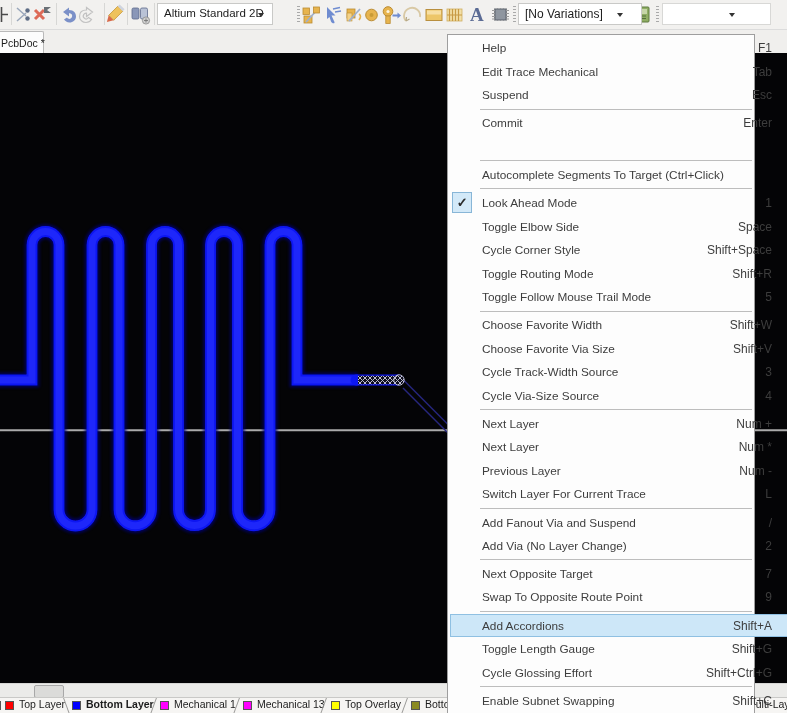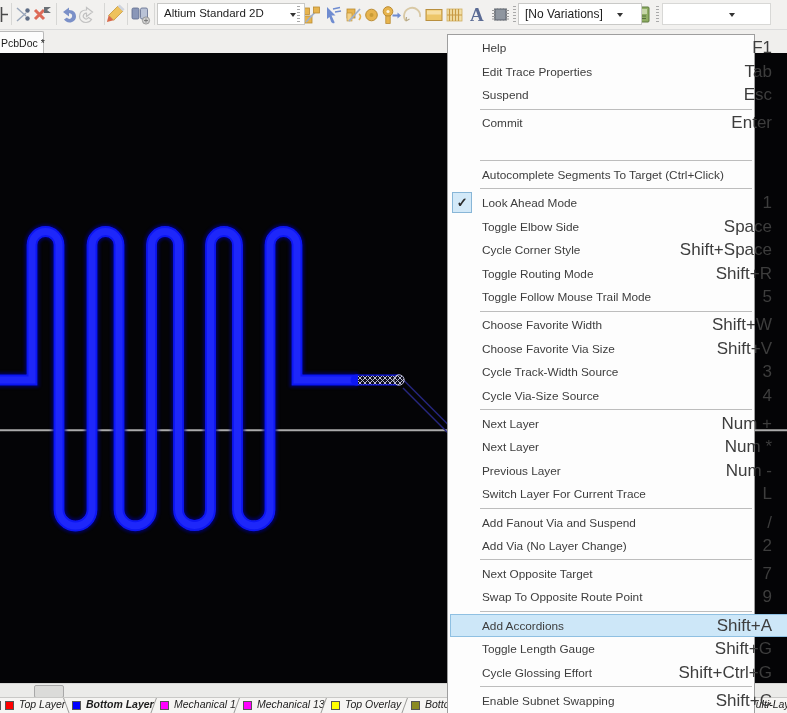--- a/index.html
+++ b/index.html
@@ -19,29 +19,29 @@
  border:1px solid #b9b9b9;border-bottom:none;border-radius:2px 2px 0 0;}
 #doctab span{position:absolute;left:10px;top:5px;font-size:10.5px;color:#1a1a1a;white-space:nowrap;}
 
 #canvas{left:0;top:53px;width:787px;height:630px;background:#040406;}
 
 #hscroll{left:0;top:683px;width:787px;height:14px;background:#ebebe9;border-top:1px solid #d6d6d4;box-sizing:border-box;}
 #hthumb{position:absolute;left:34px;top:1px;width:28px;height:11px;background:#dbdbd9;border:1px solid #a8a8a8;border-radius:2px;}
 
 #ltabs{left:0;top:697px;width:787px;height:16px;background:#f6f5f3;border-top:1px solid #c9c9c7;font-size:10.5px;color:#1c1c1c;}
 .sq{position:absolute;top:3px;width:9px;height:9px;border:1px solid #555;box-sizing:border-box;}
-.lt{position:absolute;top:0;white-space:nowrap;font-style:italic;}
+.lt{position:absolute;top:0;white-space:nowrap;}
 .ldiv{position:absolute;top:0px;height:16px;width:1px;background:#9a9a98;transform:skewX(-20deg);}
 .ldv2{position:absolute;top:0px;height:16px;width:1px;background:#9a9a98;transform:skewX(20deg);}
 
 #menu{left:447px;top:34px;width:308px;height:681.4px;background:#fdfdfd;
  border:1px solid #9e9e9e;box-sizing:border-box;z-index:10;}
 .mi{position:absolute;left:0;width:306px;height:23.5px;padding-left:44px;}
 .mi .lb{position:absolute;left:34px;top:50%;transform:translateY(-50%);font-size:11.8px;color:#3d3d3d;white-space:nowrap;}
-.mi .sc{position:absolute;right:26px;top:50%;transform:translateY(-50%);font-size:17px;color:#3d3d3d;white-space:nowrap;}
+.mi .sc{position:absolute;right:26px;top:50%;transform:translateY(-50%);font-size:12px;color:#3d3d3d;white-space:nowrap;}
 .msep{position:absolute;left:32px;right:2px;height:4.6px;}
 .msep::after{content:"";position:absolute;left:0;right:0;top:1.8px;border-top:1px solid #bdbdbd;}
 .hlbox{position:absolute;left:2px;right:1px;top:0.5px;bottom:0.5px;background:#cde7f8;border:1px solid #8fc0e2;box-sizing:border-box;}
 .chk{position:absolute;left:4.3px;top:1.1px;width:20px;height:21px;background:#d3e9f8;border:1px solid #88b6d7;box-sizing:border-box;
  font-size:13px;color:#2b2b2b;text-align:center;line-height:19px;font-weight:bold;}
 .lb,.sc{z-index:2;}
 </style></head>
 <body>
 
 <div id="toolbar" class="abs">
@@ -121,21 +121,21 @@
     <rect x="633" y="7" width="16" height="15" rx="1" fill="#8fae64" stroke="#5f7a3e" stroke-width="1"></rect>
     <rect x="635" y="9" width="12" height="5" fill="#c6d6a8"></rect>
     <path d="M636 16 H646 M636 18.5 H646" stroke="#55703a" stroke-width="1.2"></path>
   </g>
 </svg>
 <div class="tsep" style="left:11px"></div>
 <div class="tsep" style="left:56px"></div>
 <div class="tsep" style="left:104px"></div>
 <div class="tsep" style="left:127px"></div>
 <div class="tsep" style="left:154px"></div>
-<div class="combo" style="left:157px;width:148px;">
+<div class="combo" style="left:157px;width:116px;">
   <span class="ct">Altium Standard 2D</span>
   <div class="darr" style="right:8px;top:9px;"></div>
 </div>
 <div class="hdl" style="left:297px"></div>
 <div class="hdl" style="left:513px"></div>
 <div class="combo" style="left:518px;width:124px;">
   <span class="ct" style="font-size:12px;">[No Variations]</span>
   <div class="darr" style="right:18px;top:9px;"></div>
 </div>
 <div class="hdl" style="left:656px"></div>
@@ -207,21 +207,21 @@
     <span class="lt" style="left:425px;">Bottom Overlay</span>
   <span class="lt" style="left:747px;">Multi-Layer</span>
 </div>
 
 <div id="menu" class="abs">
 <div class="mi" style="top:1.50px">
       <span class="lb">Help</span>
       <span class="sc">F1</span>
     </div>
 <div class="mi" style="top:25.00px">
-      <span class="lb">Edit Trace Properties</span>
+      <span class="lb">Edit Trace Mechanical</span>
       <span class="sc">Tab</span>
     </div>
 <div class="mi" style="top:48.50px">
       <span class="lb">Suspend</span>
       <span class="sc">Esc</span>
     </div>
 <div class="msep" style="top:72.00px"></div>
 <div class="mi" style="top:76.60px">
       <span class="lb">Commit</span>
       <span class="sc">Enter</span>

